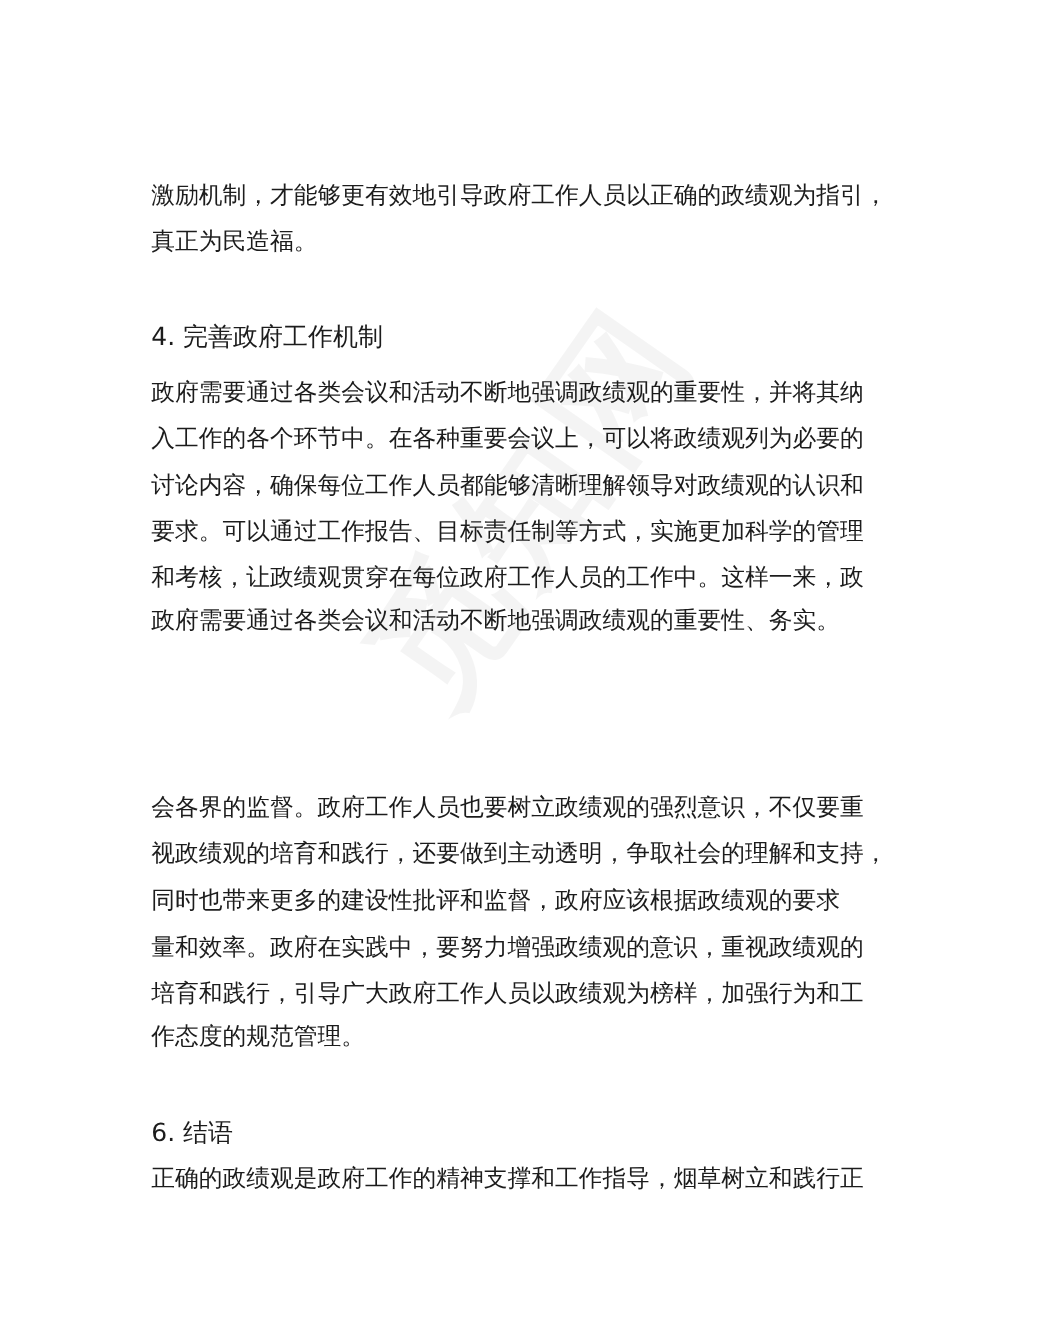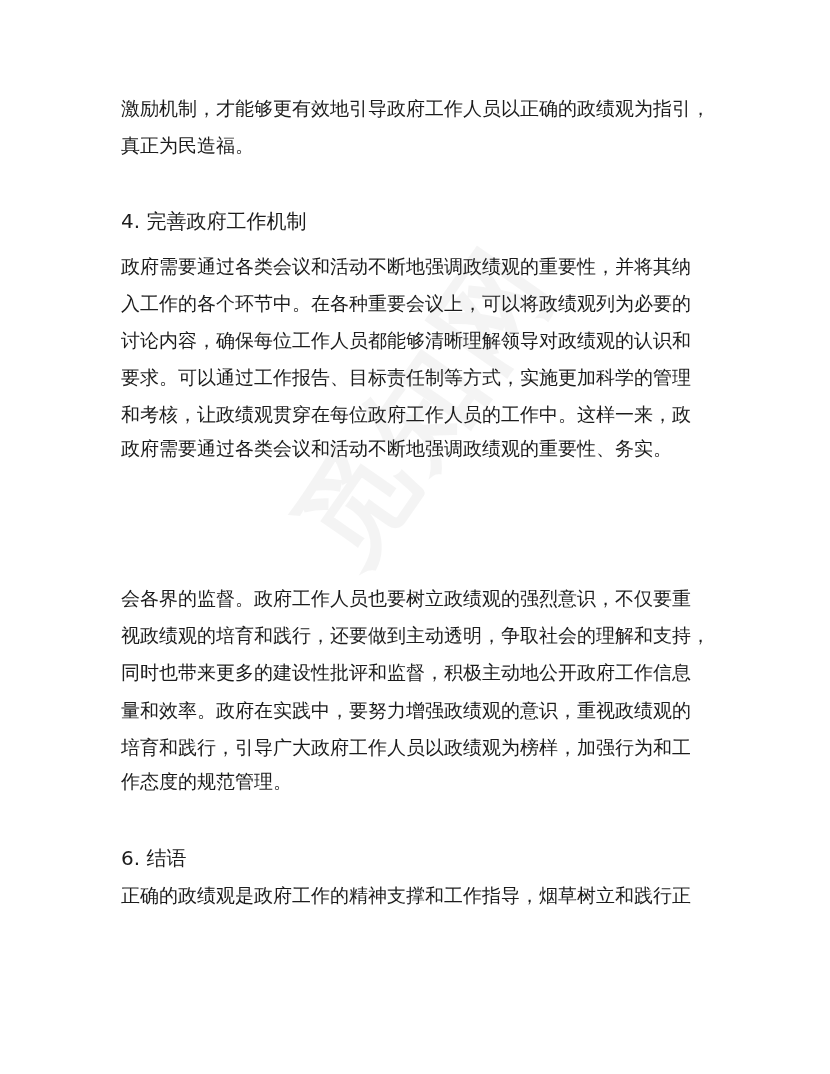--- a/index.html
+++ b/index.html
@@ -21,20 +21,21 @@
     width: 830px;
     height: 1074px;
   }
   .line {
     position: absolute;
     left: 121px;
     font-size: 19px;
     line-height: 24px;
     white-space: nowrap;
     letter-spacing: 0px;
+    margin-top: 48px;
   }
   .heading {
     font-size: 20px;
   }
   .watermark {
     position: absolute;
     left: 250px;
     top: 330px;
     font-size: 110px;
     color: rgba(0,0,0,0.045);
@@ -58,20 +59,20 @@
   <div class="line heading" style="top:209px">4. 完善政府工作机制</div>
   <div class="line" style="top:254px">政府需要通过各类会议和活动不断地强调政绩观的重要性，并将其纳</div>
   <div class="line" style="top:328px">讨论内容，确保每位工作人员都能够清晰理解领导对政绩观的认识和</div>
   <div class="line" style="top:291px">入工作的各个环节中。在各种重要会议上，可以将政绩观列为必要的</div>
   <div class="line" style="top:365px">要求。可以通过工作报告、目标责任制等方式，实施更加科学的管理</div>
   <div class="line" style="top:402px">和考核，让政绩观贯穿在每位政府工作人员的工作中。这样一来，政</div>
   <div class="line" style="top:436px">政府需要通过各类会议和活动不断地强调政绩观的重要性、务实。</div>
 
   <div class="line" style="top:586px">会各界的监督。政府工作人员也要树立政绩观的强烈意识，不仅要重</div>
   <div class="line" style="top:623px">视政绩观的培育和践行，还要做到主动透明，争取社会的理解和支持，</div>
-  <div class="line" style="top:660px">同时也带来更多的建设性批评和监督，积极主动地公开政府工作信息</div>
+  <div class="line" style="top:660px">同时也带来更多的建设性批评和监督，政府应该根据政绩观的要求</div>
   <div class="line" style="top:698px">量和效率。政府在实践中，要努力增强政绩观的意识，重视政绩观的</div>
   <div class="line" style="top:735px">培育和践行，引导广大政府工作人员以政绩观为榜样，加强行为和工</div>
   <div class="line" style="top:769px">作态度的规范管理。</div>
 
   <div class="line heading" style="top:846px">6. 结语</div>
   <div class="line" style="top:883px">正确的政绩观是政府工作的精神支撑和工作指导，烟草树立和践行正</div>
 </div>
 
 </body></html>

